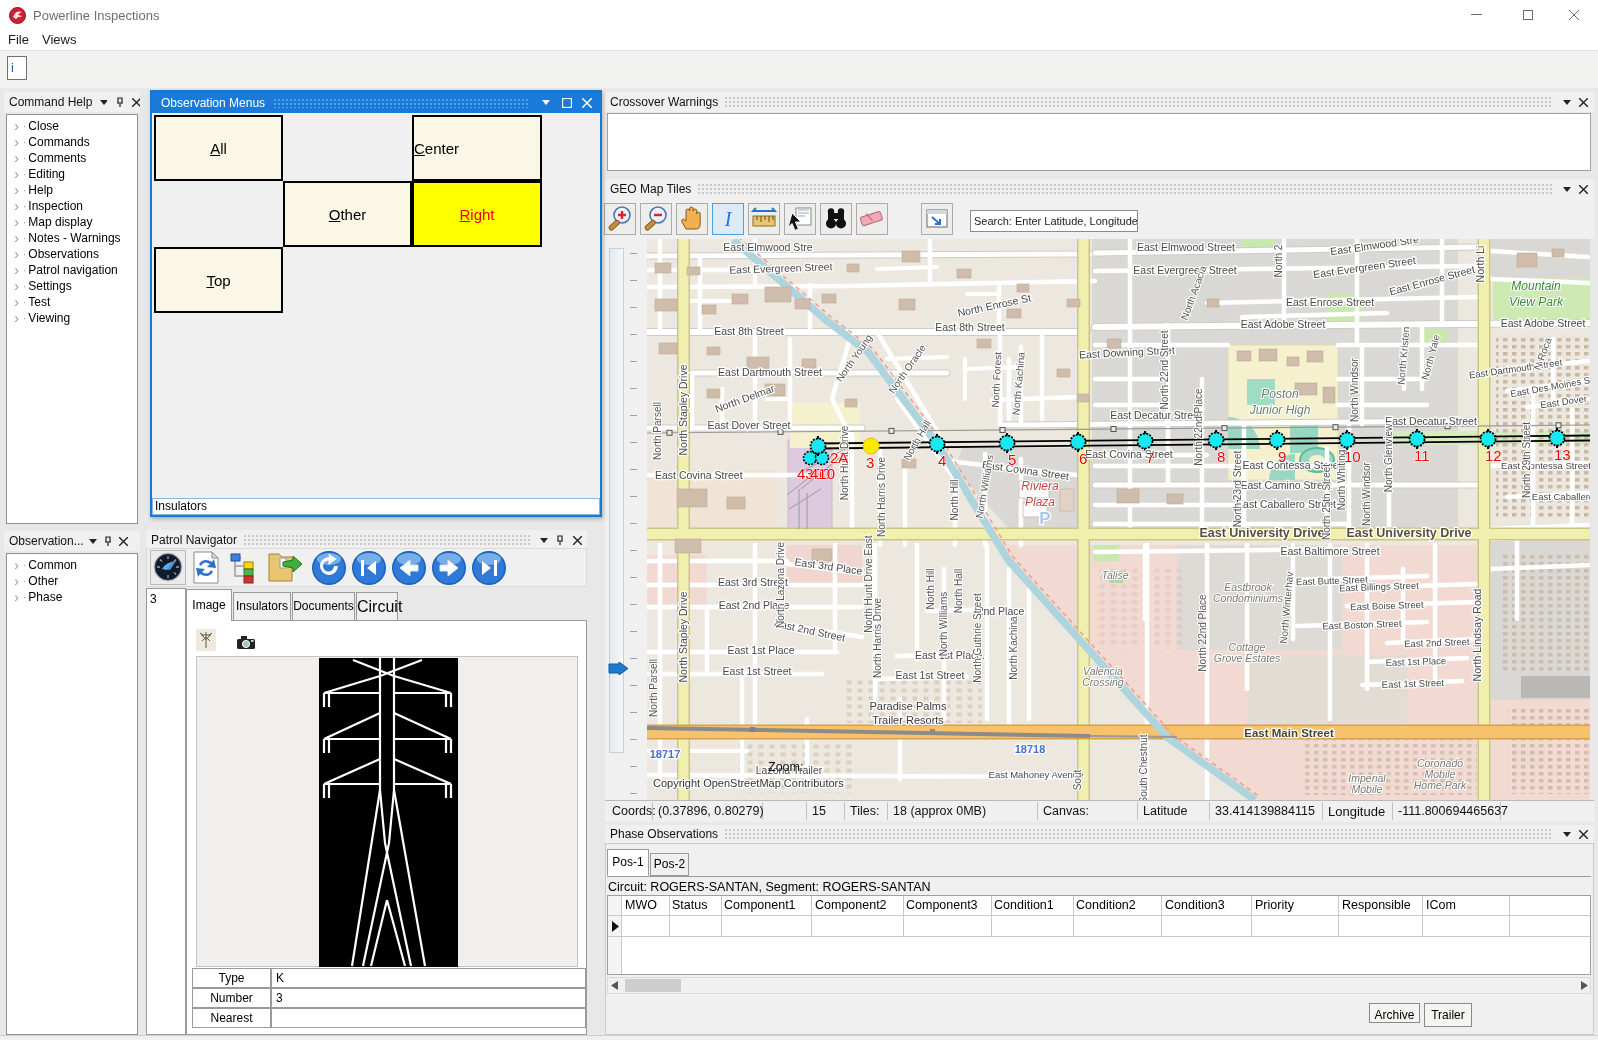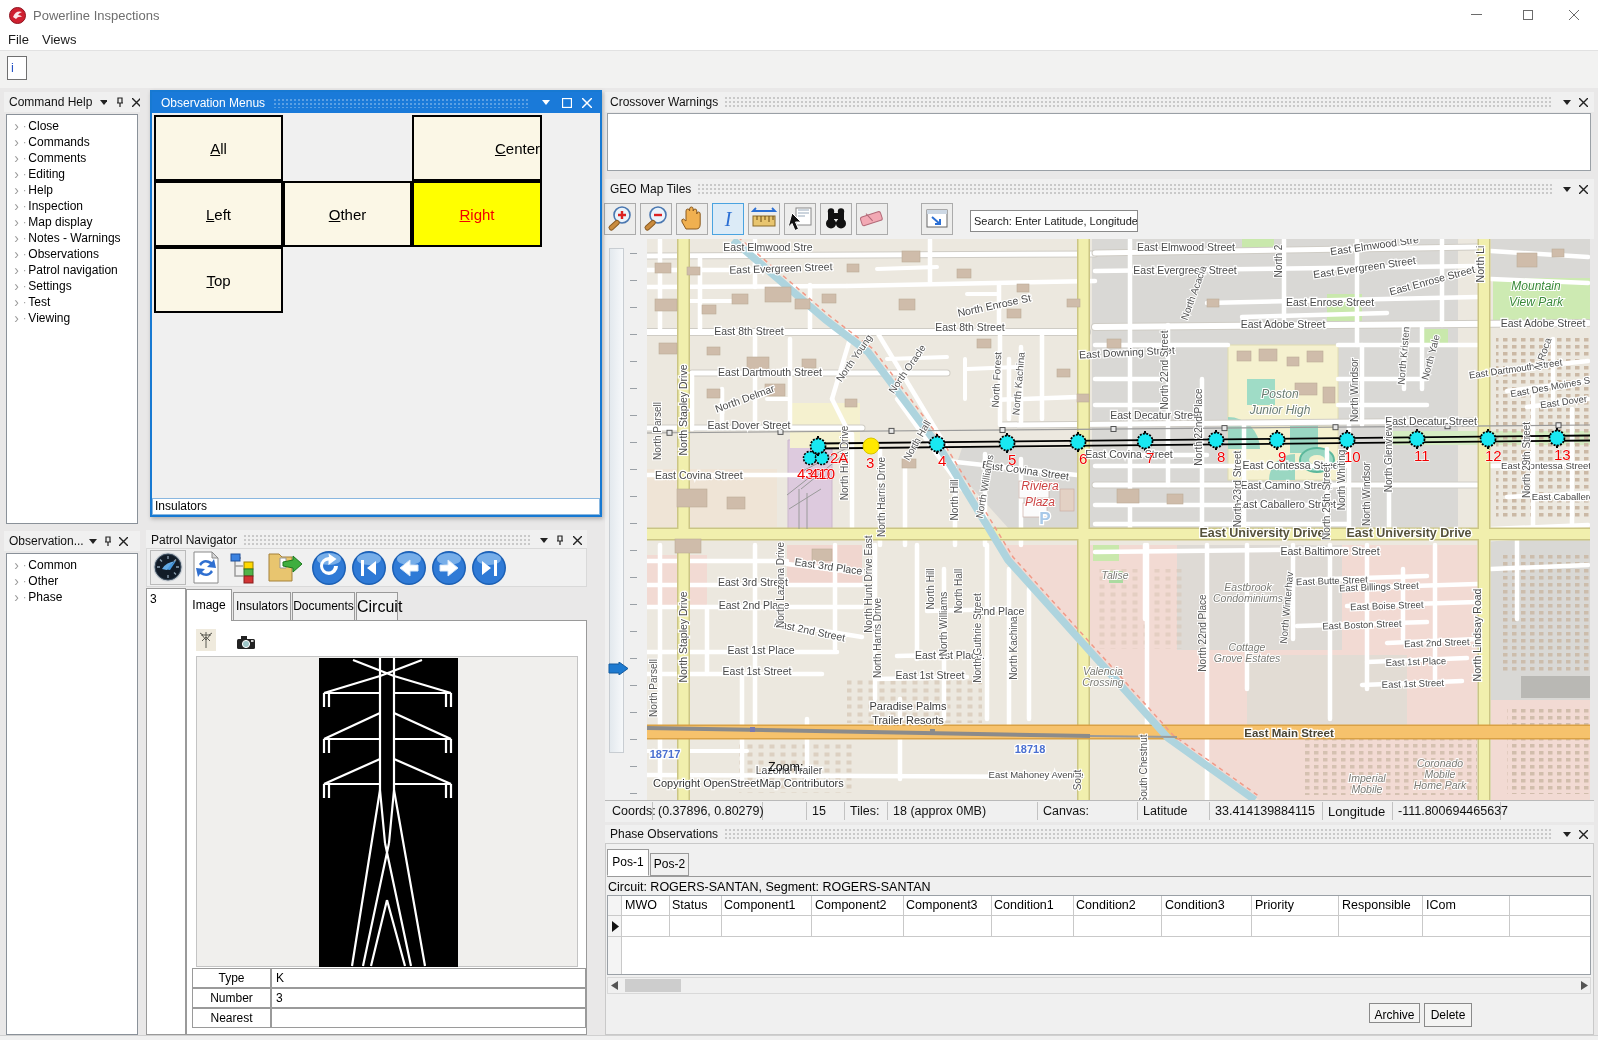--- a/index.html
+++ b/index.html
@@ -784,44 +784,41 @@
 <div class="abs" style="left:1509px;top:896px;width:1px;height:40px;background:#c9c9c9"></div>
 <div class="abs" style="left:607px;top:977px;width:984px;height:17px;background:#f0f0f0;border:1px solid #d9d9d9"></div>
 <svg class="abs" style="left:611px;top:981px" width="7" height="9">
     <path d="M7 0 L0 4.5 7 9z" fill="#555"></path>
   </svg>
 <svg class="abs" style="left:1581px;top:981px" width="7" height="9">
     <path d="M0 0 L7 4.5 0 9z" fill="#555"></path>
   </svg>
 <div class="abs" style="left:625px;top:979px;width:56px;height:13px;background:#cdcdcd"></div>
 <div class="btn3d" style="left:1369px;top:1003px;width:51px;height:20px;line-height:22px;border-color:#8a8a8a">Archive</div>
-<div class="btn3d" style="left:1424px;top:1003px;width:48px;height:24px;line-height:22px;border-color:#8a8a8a">Delete</div>
+<div class="btn3d" style="left:1424px;top:1003px;width:48px;height:24px;line-height:22px;border-color:#8a8a8a">Trailer</div>
 
 <div class="abs" style="left:150px;top:90px;width:452px;height:427px;border:2px solid #1779d2;background:#f0f0f0;z-index:10;box-shadow:1px 2px 4px rgba(0,0,0,.25)">
  <div class="abs" style="left:0;top:0;width:448px;height:21px;background:#1a7ad9;display:flex;align-items:center">
   <span style="color:#fff;font-size:12px;margin-left:9px">Observation Menus</span>
   <span style="flex:1;height:10px;margin:0 8px;background-image:radial-gradient(#5ba0e4 0.8px,transparent 0.9px);background-size:4px 4px"></span>
   <svg width="8" height="5" style="margin:0 6px">
         <path d="M0 0h8l-4 5z" fill="#fff"></path>
       </svg>
   <svg width="10" height="10" style="margin:0 6px">
         <rect x="0.5" y="0.5" width="9" height="9" fill="none" stroke="#fff" stroke-width="1.3"></rect>
       </svg>
   <svg width="10" height="10" style="margin:0 8px 0 4px">
         <path d="M0 0 L10 10 M10 0 L0 10" stroke="#fff" stroke-width="1.5"></path>
       </svg>
  </div>
 <div class="abs" style="left:2px;top:23px;width:129px;height:66px;background:#fbf7e6;border:2px solid #000;color:#000;font-size:15px;display:flex;align-items:center;justify-content:center">
       <span><span style="text-decoration:underline">A</span>ll</span>
     </div>
-    <div class="abs" style="left:260px;top:23px;width:130px;height:66px;background:#fbf7e6;border:2px solid #000;color:#000;font-size:15px;display:flex;align-items:center;justify-content:flex-end">
+    <div class="abs" style="left:260px;top:23px;width:130px;height:66px;background:#fbf7e6;border:2px solid #000;color:#000;font-size:15px;display:flex;align-items:center;justify-content:flex-start">
       <span><span style="text-decoration:underline">C</span>enter</span>
-    </div>
-    <div class="abs" style="left:2px;top:89px;width:129px;height:66px;background:#fbf7e6;border:2px solid #000;color:#000;font-size:15px;display:flex;align-items:center;justify-content:center">
-      <span><span style="text-decoration:underline">L</span>eft</span>
     </div>
     <div class="abs" style="left:131px;top:89px;width:129px;height:66px;background:#fbf7e6;border:2px solid #000;color:#000;font-size:15px;display:flex;align-items:center;justify-content:center">
       <span><span style="text-decoration:underline">O</span>ther</span>
     </div>
     <div class="abs" style="left:260px;top:89px;width:130px;height:66px;background:#ffff00;border:2px solid #000;color:#f20000;font-size:15px;display:flex;align-items:center;justify-content:center">
       <span><span style="text-decoration:underline">R</span>ight</span>
     </div>
     <div class="abs" style="left:2px;top:155px;width:129px;height:66px;background:#fbf7e6;border:2px solid #000;color:#000;font-size:15px;display:flex;align-items:center;justify-content:center">
       <span><span style="text-decoration:underline">T</span>op</span>
     </div>

